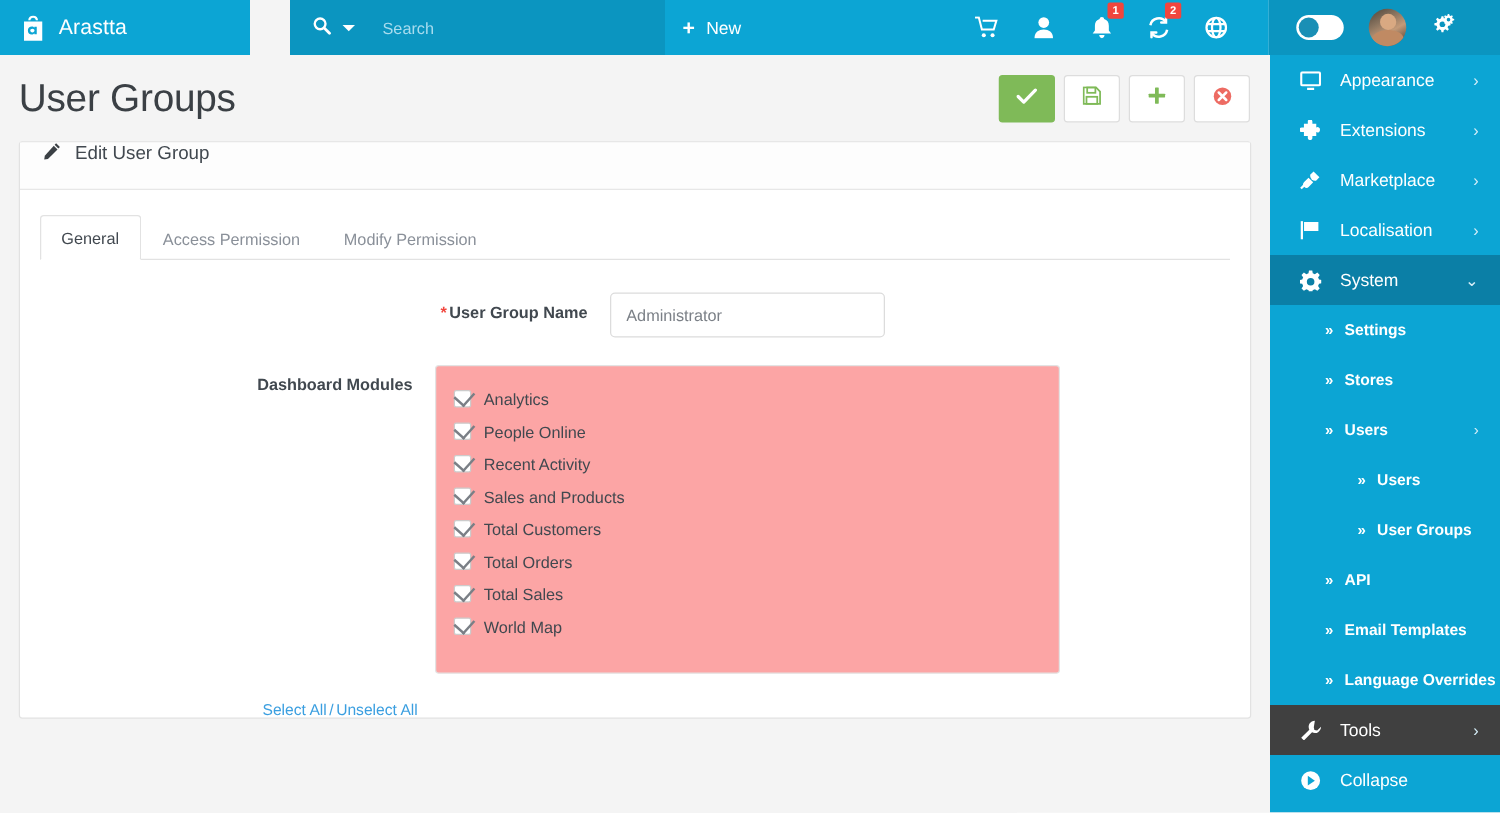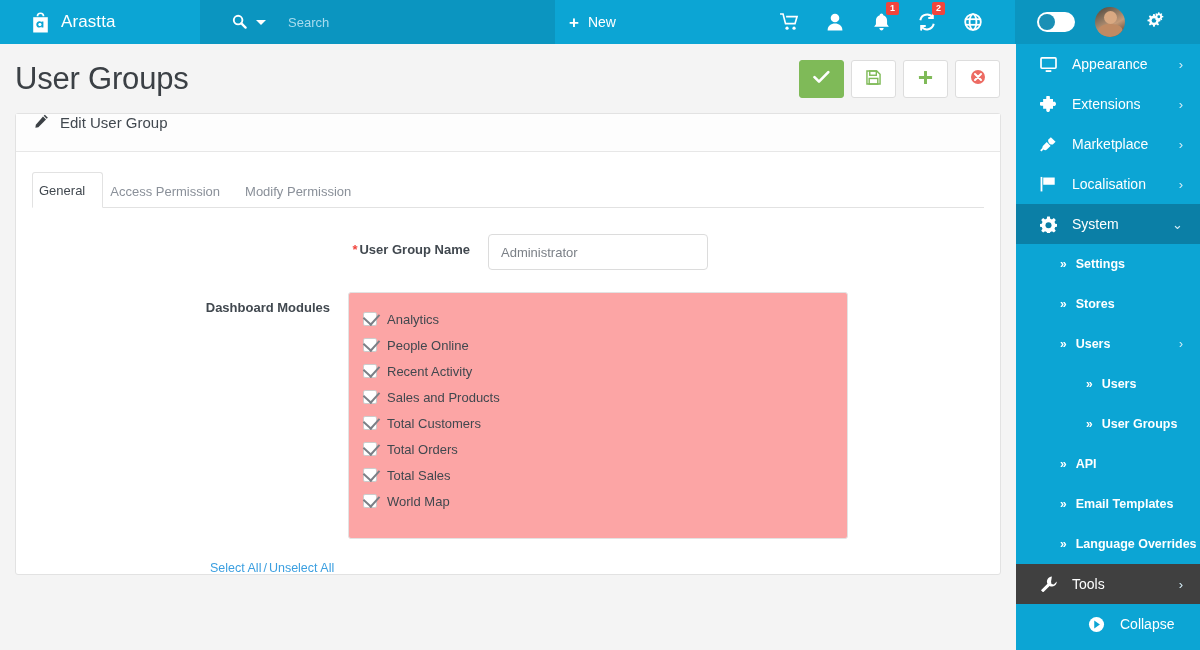--- a/index.html
+++ b/index.html
@@ -8,29 +8,29 @@
     font-family: "Liberation Sans", sans-serif;
     background: #f4f4f4;
     overflow: hidden;
   }
   .app { position: relative; width: 1200px; height: 650px; }
 
   
   .topbar { position: absolute; top: 0; left: 0; width: 1200px; height: 44px; display: flex; }
   .tb-logo {
     width: 200px; height: 44px; background: #0ca5d4;
-    display: flex; align-items: center; gap: 11px; padding-left: 31px;
+    display: flex; align-items: center; gap: 11px; padding-left: 17px;
   }
   .logo-mark { width: 19px; height: 21px; position: relative; flex: none; }
   .logo-mark svg { display: block; }
   .logo-text { color: #fff; font-size: 17px; letter-spacing: .1px; }
 
   .tb-search {
-    width: 355px; height: 44px; background: #0b95c0;
-    display: flex; align-items: center; padding-left: 32px; gap: 10px;
+    width: 300px; height: 44px; background: #0b95c0;
+    display: flex; align-items: center; padding-left: 18px; gap: 10px; margin-left: 32px;
   }
   .tb-search .sicon { color:#fff; font-size: 15px; font-weight: bold; line-height:1; }
   .tb-search .caret {
     width: 0; height: 0; border-left: 5px solid transparent; border-right: 5px solid transparent;
     border-top: 5px solid #fff; margin-left: -1px;
   }
   .search-input {
     border: 0; background: transparent; outline: none; color: #fff;
     font-family: "Liberation Sans", sans-serif; font-size: 13px;
     margin-left: 12px; width: 200px;
@@ -114,21 +114,21 @@
     background: #fdfdfd;
   }
   .panel-head .pencil { color: #3b4045; }
   .panel-title { font-size: 15px; color: #41484f; }
 
   .tabs {
     position: relative; height: 38px; margin: 18px 16px 0 16px;
     border-bottom: 1px solid #e2e2e2; display: flex; align-items: flex-end;
   }
   .tab {
-    padding: 10px 17px 9px 6px; font-size: 13px; color: #8a9099;
+    padding: 10px 17px 9px 16px; font-size: 13px; color: #8a9099;
     border: 1px solid transparent; border-bottom: none; cursor: pointer;
     position: relative; top: 1px; border-radius: 3px 3px 0 0;
   }
   .tab.active {
     color: #41484f; background: #fff; border-color: #e2e2e2;
     border-bottom: 1px solid #fff;
   }
 
   .form { padding: 26px 0 0 36px; }
   .form-row { display: flex; margin-bottom: 22px; justify-content: center; }
@@ -172,21 +172,21 @@
     height: 40px; display: flex; align-items: center; color: #fff;
     font-size: 14px; padding-left: 24px; cursor: pointer; position: relative;
   }
   .s-item .s-ico { width: 22px; display:flex; align-items:center; color: #fff; flex: none; }
   .s-item .s-label { margin-left: 10px; }
   .s-item .chev {
     position: absolute; right: 17px; font-size: 13px; color: #d6eef8;
   }
   .s-item.active { background: #0b7fa6; }
   .s-item.tools { background: #404040; }
-  .s-item.collapse { background: #0ca5d4; margin-left: 48px; }
+  .s-item.collapse { background: #0ca5d4; }
 
   .s-sub {
     height: 40px; display: flex; align-items: center; color: #fff;
     font-size: 12.5px; padding-left: 44px; cursor: pointer; position: relative;
     font-weight: bold;
   }
   .s-sub .arrows { margin-right: 9px; font-size: 12px; }
   .s-sub.nested { padding-left: 70px; }
   .s-sub .chev { position: absolute; right: 17px; font-size: 12px; color: #d6eef8; font-weight: normal; }
 </style>

